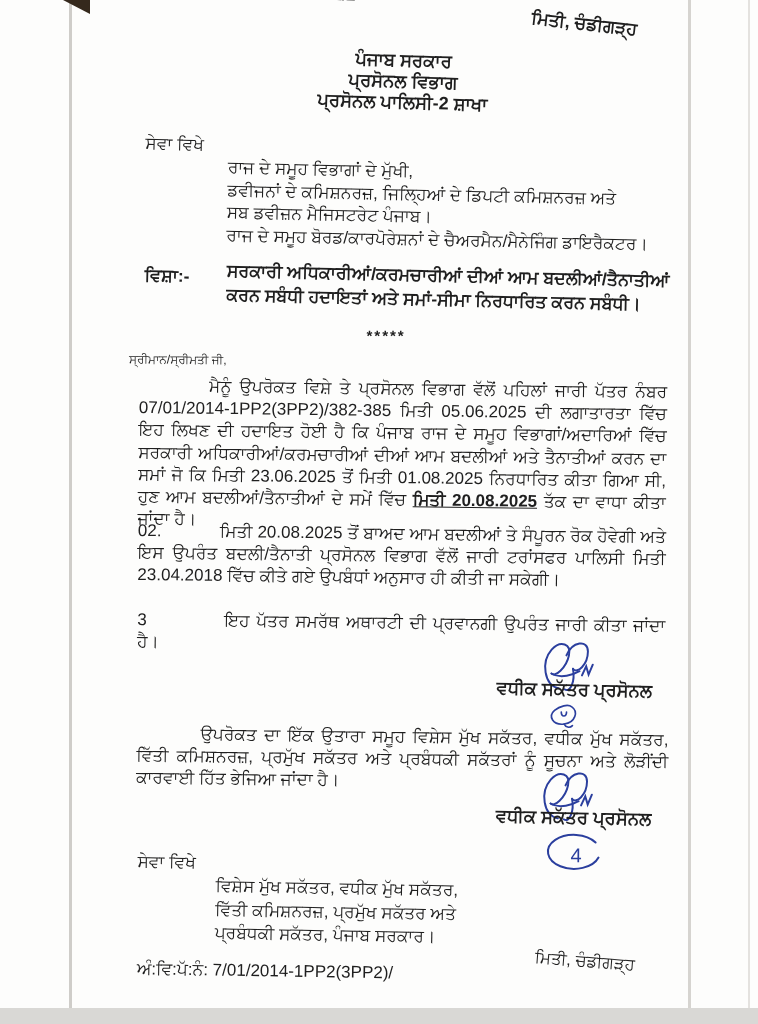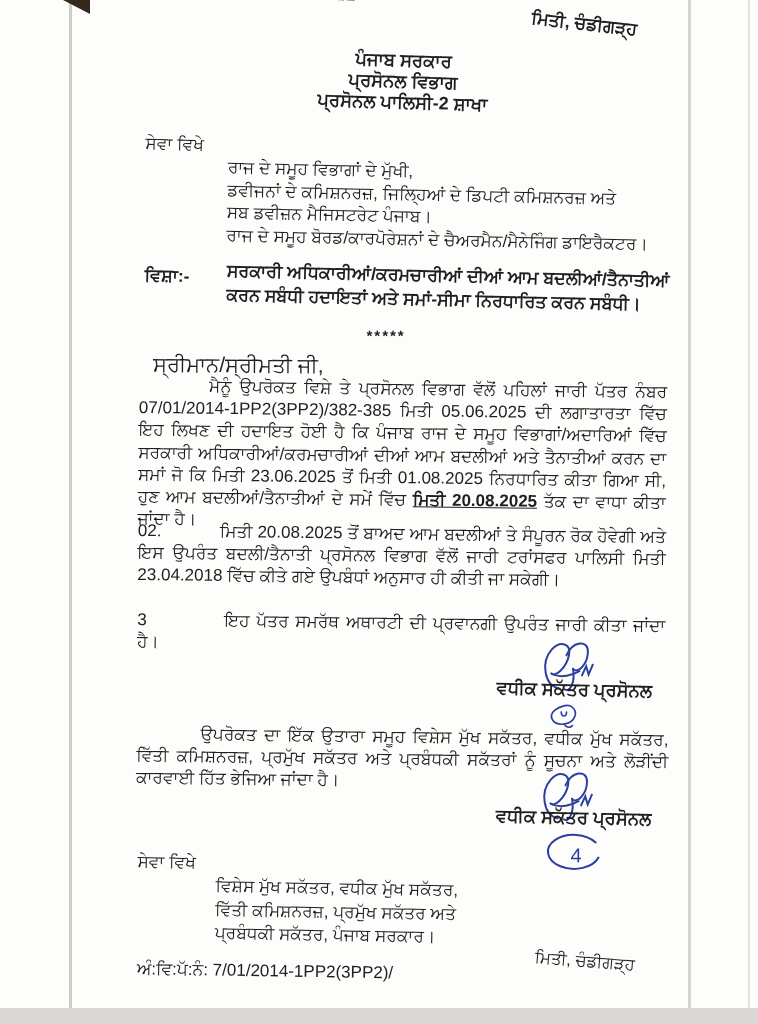--- a/index.html
+++ b/index.html
@@ -21,21 +21,21 @@
   .blk{position:absolute;}
   .tilt-global{position:absolute;left:0;top:0;width:758px;height:1024px;transform:rotate(0.4deg);transform-origin:380px 500px;}
   .top-partial{left:305px;top:-15px;font-size:17px;font-weight:bold;transform:rotate(2deg);}
   .top-date{left:528px;top:12px;font-size:17.5px;font-weight:bold;transform:rotate(6deg);white-space:nowrap;}
   .header{left:160px;top:50px;width:480px;text-align:center;font-weight:bold;font-size:18px;line-height:21px;transform:rotate(1.3deg);}
   .seva1{left:143px;top:136px;font-size:17px;transform:rotate(1deg);}
   .addr{left:225px;top:161px;font-size:17px;line-height:22.5px;transform:rotate(0.8deg);width:440px;}
   .subj-label{left:143px;top:267px;font-size:17.5px;font-weight:bold;transform:rotate(1deg);}
   .subj-text{left:225px;top:264px;width:450px;font-size:17.5px;font-weight:bold;line-height:23.5px;transform:rotate(0.9deg);}
   .stars{left:300px;top:327px;width:170px;text-align:center;font-size:15px;font-weight:bold;letter-spacing:2px;}
-  .salutation{left:152px;top:354px;font-size:21px;}
+  .salutation{left:128px;top:354px;font-size:12px;}
   .para{font-size:17px;line-height:22.2px;text-align:justify;transform:rotate(0.3deg);}
   .para1{left:138px;top:378px;width:528px;text-indent:70px;}
   .bold-u{font-weight:bold;text-decoration:underline;}
   .para2{left:138px;top:523px;width:528px;}
   .pnum{display:inline-block;min-width:82px;font-weight:normal;text-indent:0;}
   .para3{left:138px;top:612px;width:528px;}
   .pnum3{display:inline-block;min-width:87px;}
   .sig1{left:520px;top:636px;width:100px;height:66px;}
   .title1{left:498px;top:678px;font-size:18px;font-weight:bold;white-space:nowrap;transform:rotate(0.8deg);}
   .flour1{left:540px;top:698px;width:50px;height:30px;}

